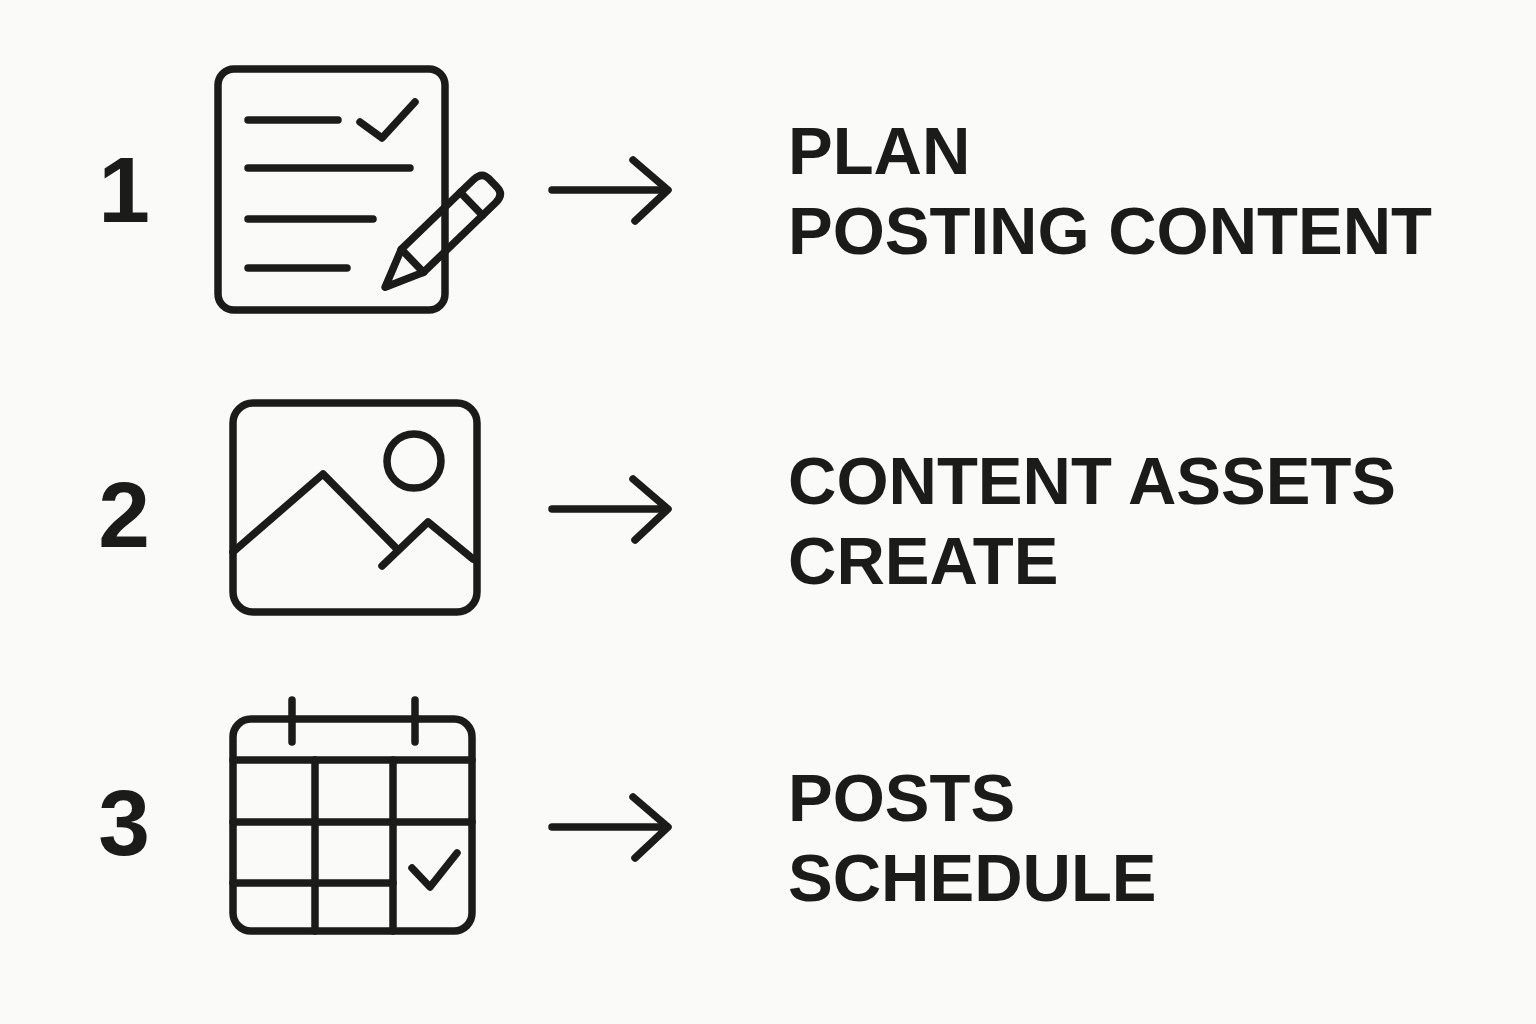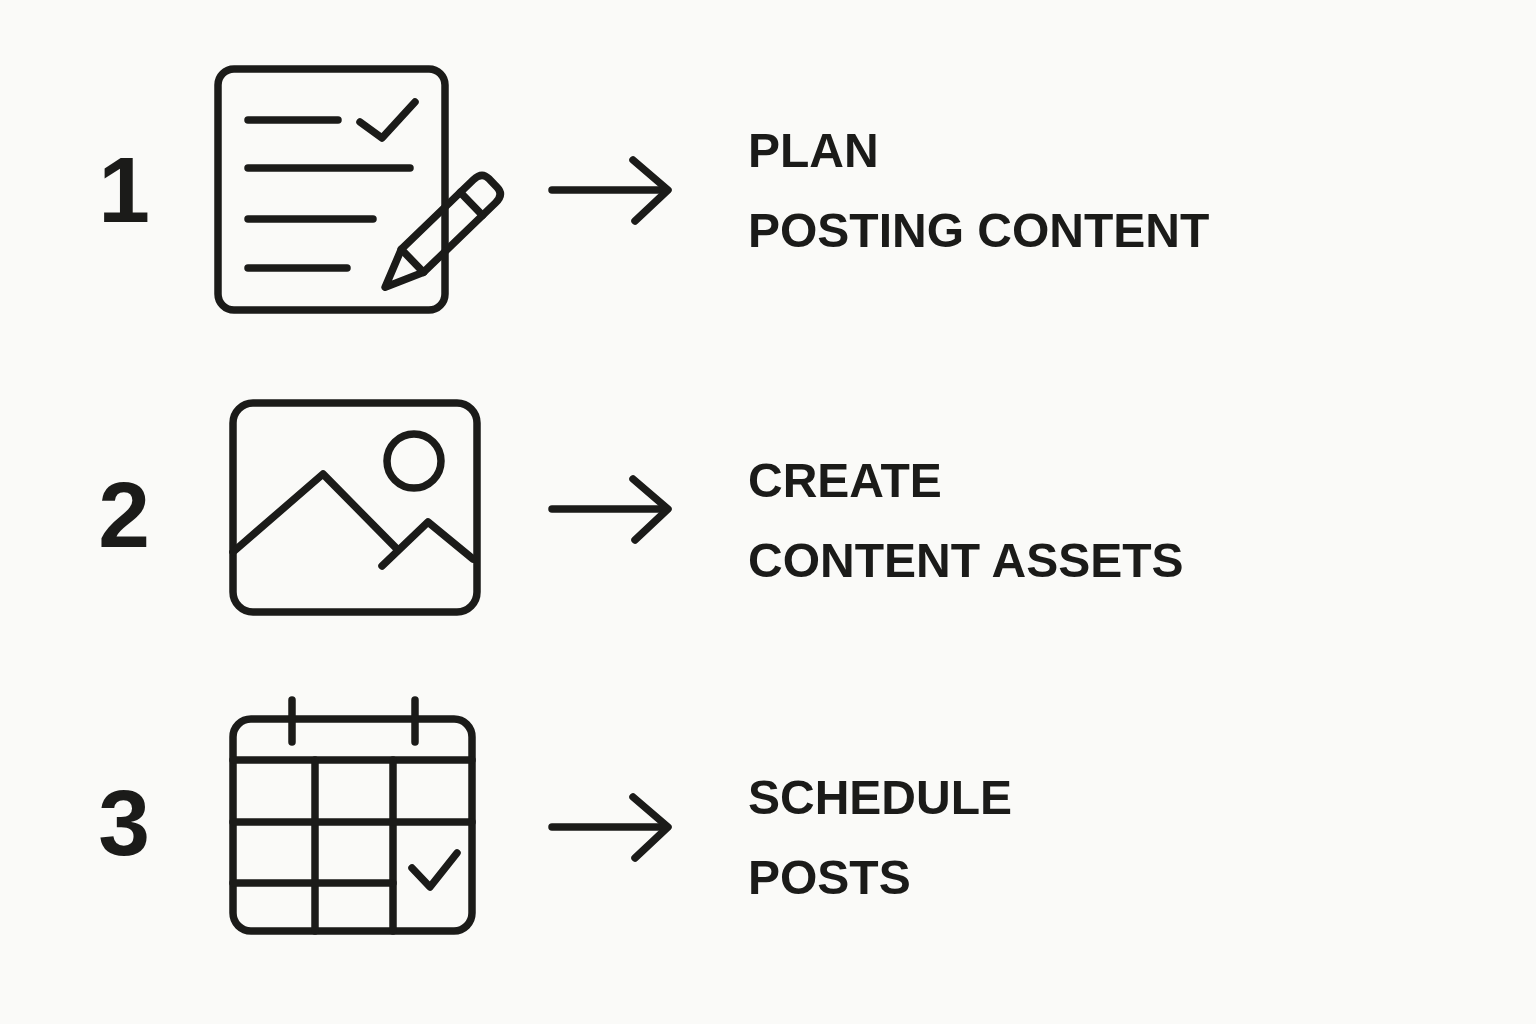--- a/index.html
+++ b/index.html
@@ -15,22 +15,22 @@
     position:absolute;
     left:78px;width:92px;
     font-size:93px;line-height:93px;font-weight:700;
     text-align:center;
     color:var(--ink,#1b1b19);
   }
   .step-icon{position:absolute;}
   .step-icon svg{display:block;overflow:visible;}
   .arrow{position:absolute;left:545px;width:130px;height:70px;}
   .step-label{
-    position:absolute;left:748px;
-    font-size:48px;line-height:80px;font-weight:700;
+    position:absolute;left:788px;
+    font-size:67px;line-height:80px;font-weight:700;
     letter-spacing:0px;white-space:nowrap;
     color:var(--ink,#1b1b19);
   }
   .stroke{
     fill:none;
     stroke:var(--ink,#1b1b19);
     stroke-width:7.5;
     stroke-linecap:round;
     stroke-linejoin:round;
   }
@@ -94,22 +94,22 @@
   </div>
 
   <div id="a2" class="arrow">
     <svg width="130" height="70" viewBox="0 0 130 70" aria-hidden="true">
       <line class="stroke" x1="7" y1="35" x2="118" y2="35"></line>
       <polyline class="stroke" points="88,5 123,35 90,66"></polyline>
     </svg>
   </div>
 
   <div id="t2" class="step-label">
+    <div>CONTENT ASSETS</div>
     <div>CREATE</div>
-    <div>CONTENT ASSETS</div>
   </div>
 
   <div id="n3" class="step-number">3</div>
 
   <div id="i3" class="step-icon">
     <svg width="250" height="240" viewBox="0 0 250 240" aria-hidden="true">
       <rect class="stroke" x="5" y="23" width="239" height="212" rx="18"></rect>
       <line class="stroke" x1="64" y1="4" x2="64" y2="46"></line>
       <line class="stroke" x1="187" y1="4" x2="187" y2="46"></line>
       <line class="stroke" x1="5" y1="64" x2="244" y2="64"></line>
@@ -122,17 +122,17 @@
   </div>
 
   <div id="a3" class="arrow">
     <svg width="130" height="70" viewBox="0 0 130 70" aria-hidden="true">
       <line class="stroke" x1="7" y1="35" x2="118" y2="35"></line>
       <polyline class="stroke" points="88,5 123,35 90,66"></polyline>
     </svg>
   </div>
 
   <div id="t3" class="step-label">
+    <div>POSTS</div>
     <div>SCHEDULE</div>
-    <div>POSTS</div>
   </div>
 
 </div>
 
 </body></html>

